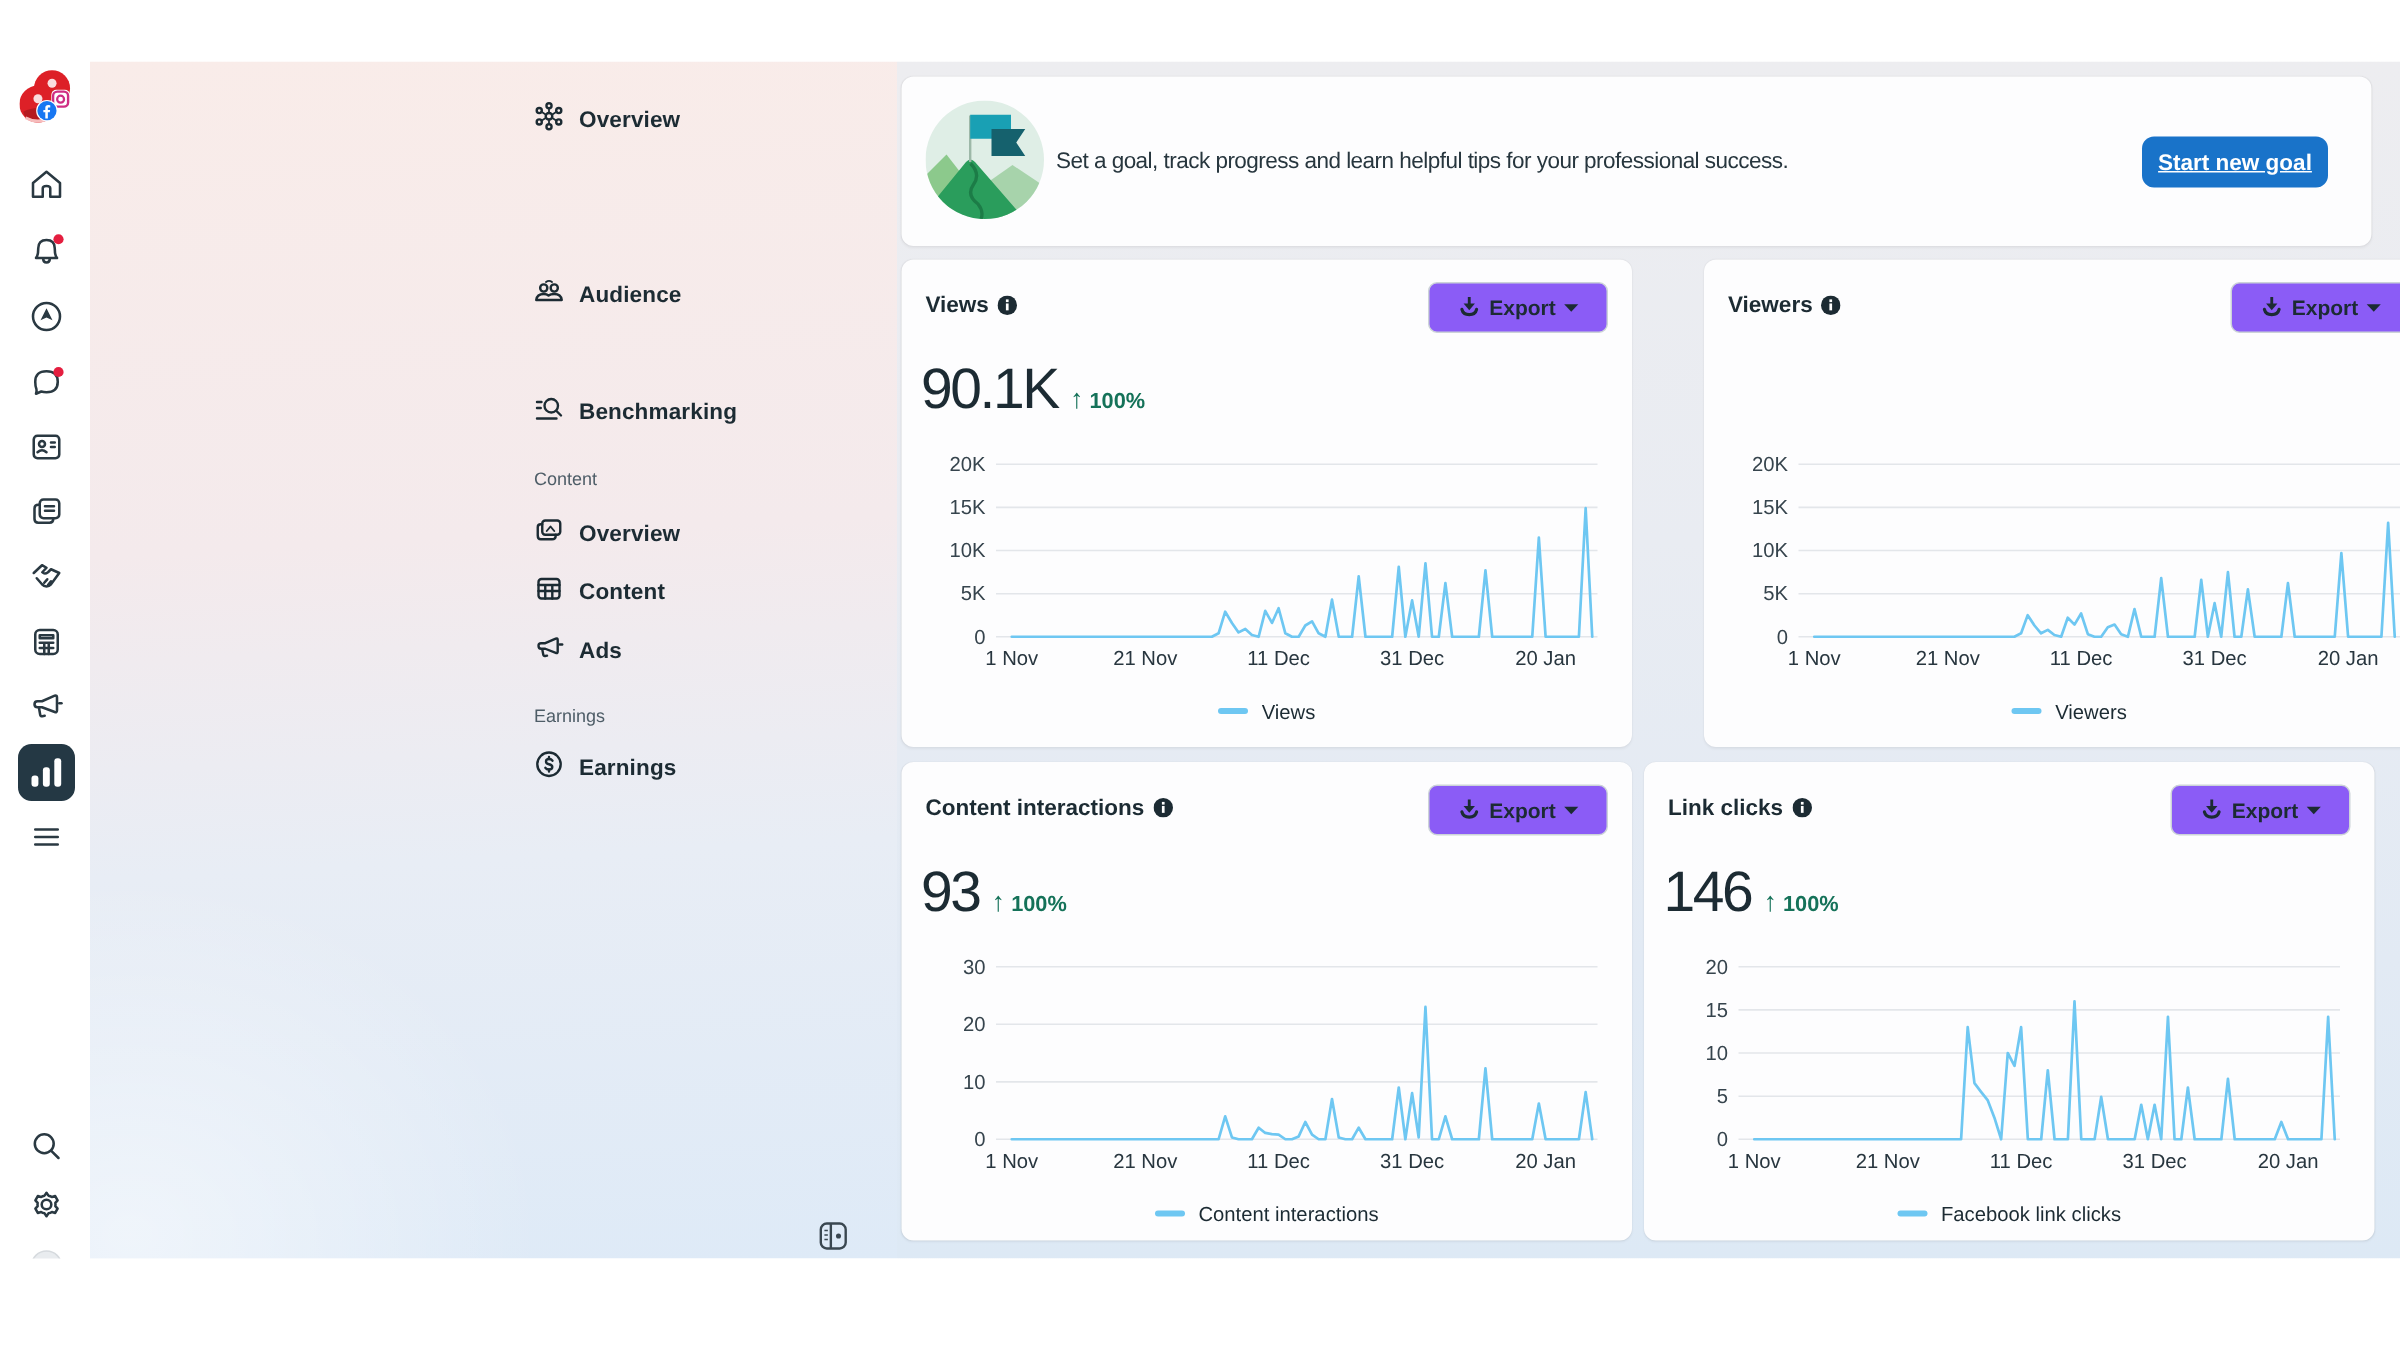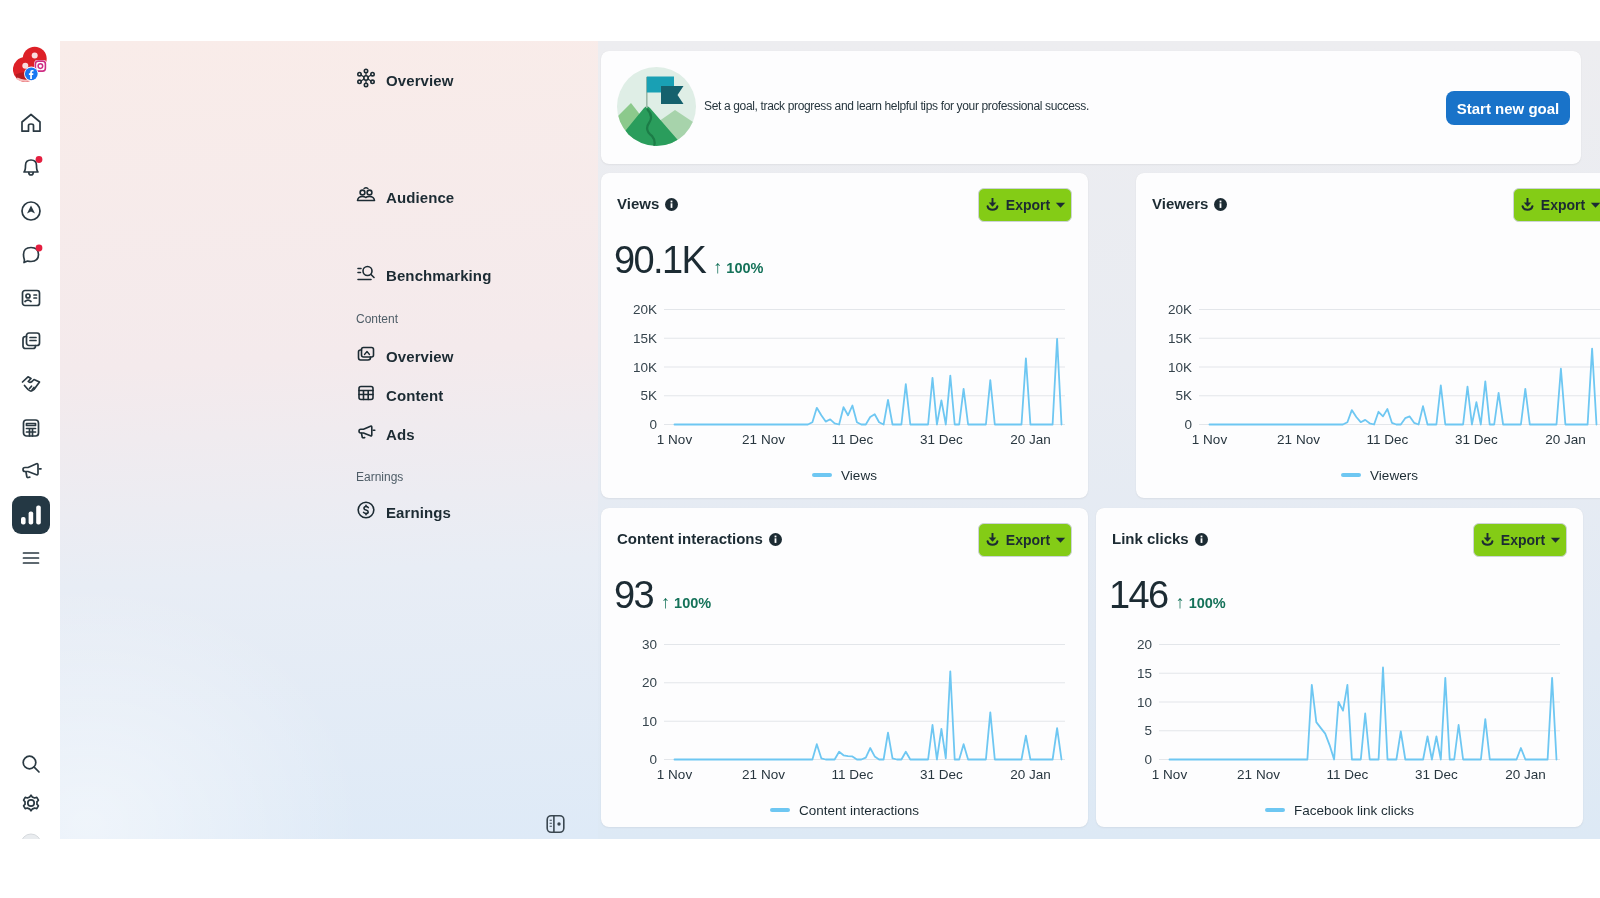--- a/index.html
+++ b/index.html
@@ -16,38 +16,38 @@
 .navitem { position:absolute; left:348px; width:228px; height:39px;text-align:center; }
 .navitem .nicon { position:absolute; left:8px; top:50%; transform:translateY(-50%); }
 .navitem .nlabel { position:absolute; left:38px; top:50%; transform:translateY(-50%);
   font-size:15px; font-weight:700; color:#1c2b33; letter-spacing:0.1px;}
 .navitem.sel { background:#253a46; border-radius:9px; }
 .navitem.sel .nlabel { color:#ffffff; }
 .navsec { position:absolute; left:356px; font-size:12px; color:#4e5d67; }
 .ctitle { position:absolute; left:16px; top:22px; font-size:15px; font-weight:700;
   color:#1c2b33; }
 .ctitle svg { vertical-align:-2px; margin-left:6px; }
-.exportbtn { position:absolute; right:16px; top:15px; height:34px; width:94px;
-  background:#84cc16; border:1px solid #ccd3d8; border-radius:6px; display:flex;
+.exportbtn { position:absolute; right:16px; top:15px; height:34px; width:120px;
+  background:#8b5cf6; border:1px solid #ccd3d8; border-radius:6px; display:flex;
   align-items:center; justify-content:center; gap:5px; }
 .exportbtn .elabel { font-size:14px; font-weight:700; color:#1c2b33; }
 .bignum { position:absolute; left:13px; top:66px; font-size:38px; font-weight:400;
   color:#1c2b33; letter-spacing:-1.6px; }
 .delta { font-size:14.5px; font-weight:700; color:#157259; margin-left:8px; letter-spacing:0; }
 .delta .arr { font-size:18px; font-weight:400; }
 .chart { position:absolute; left:0; top:124px; }
 .legend { position:absolute; left:0; right:0; top:293px; text-align:center; }
 .legend .dash { display:inline-block; width:20px; height:3.5px; border-radius:2px;
   background:#6ec7f2; vertical-align:3.5px; margin-right:9px; }
 .legend .ltext { font-size:13.5px; color:#1c2b33; }
-.banner-text { position:absolute; left:103px; top:48px; font-size:12px; letter-spacing:-0.35px;
+.banner-text { position:absolute; left:103px; top:48px; font-size:15px; letter-spacing:-0.35px;
   color:#27363e; }
-.goalbtn { position:absolute; right:11px; top:40px; width:124px; height:34px;
+.goalbtn { position:absolute; right:29px; top:40px; width:124px; height:34px;
   background:#1973c9; border-radius:8px; color:#fff; font-size:15px; font-weight:700;
-  display:flex; align-items:center; justify-content:center; }
+  display:flex; align-items:center; justify-content:center;text-decoration:underline; }
 </style></head>
 <body>
 <div class="app">
 <div class="side"></div>
 <div class="main">
 <div class="card" style="left:3px;top:10px;width:980px;height:113px;">
         <svg style="position:absolute;left:16px;top:16px;" width="79" height="79" viewBox="0 0 79 79">
           <defs>
             <clipPath id="cc">
               <circle cx="39.5" cy="39.5" r="39.5"></circle>

